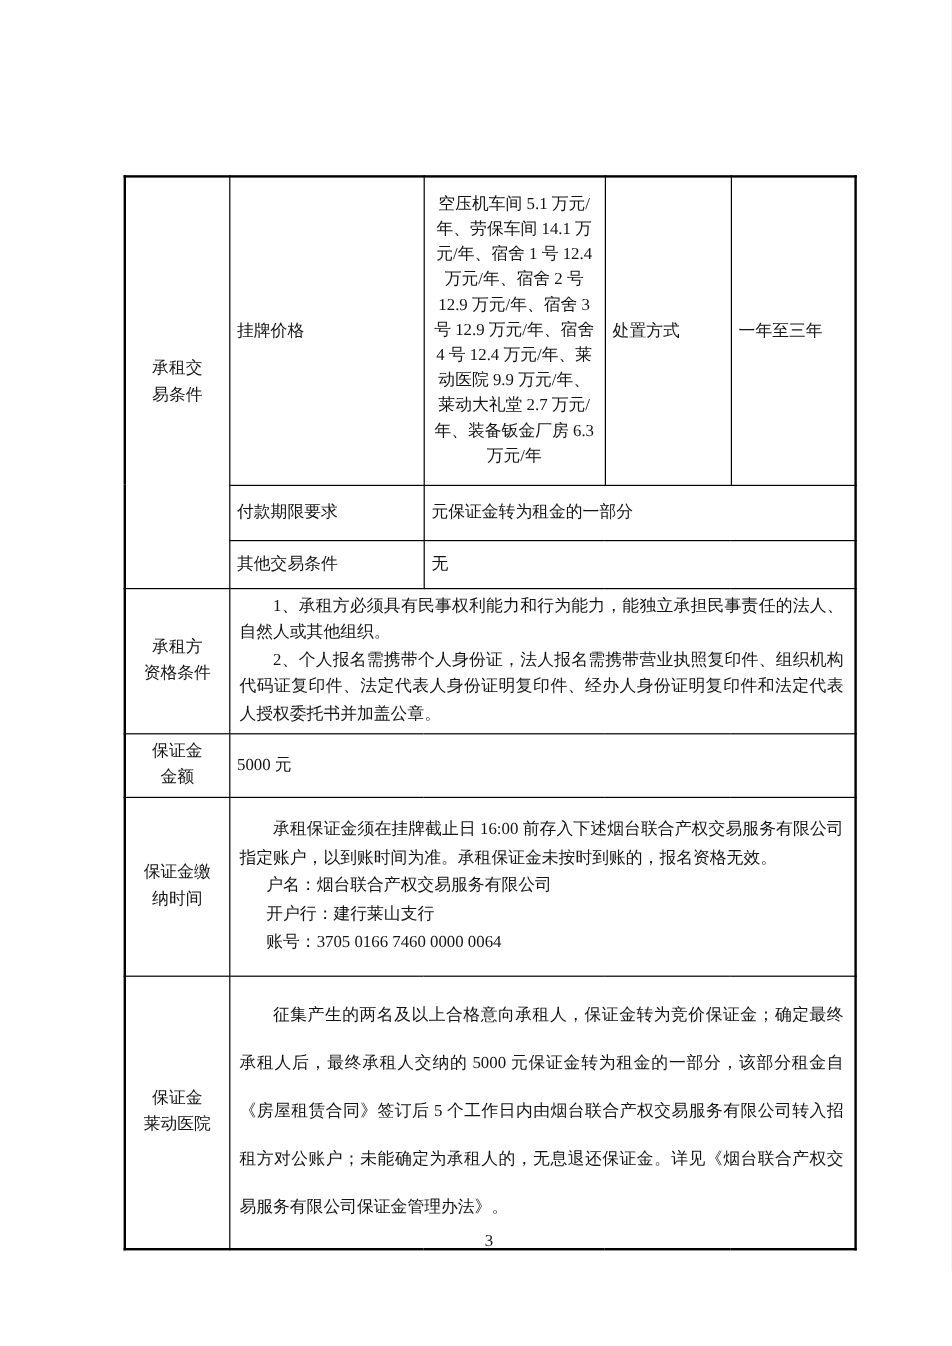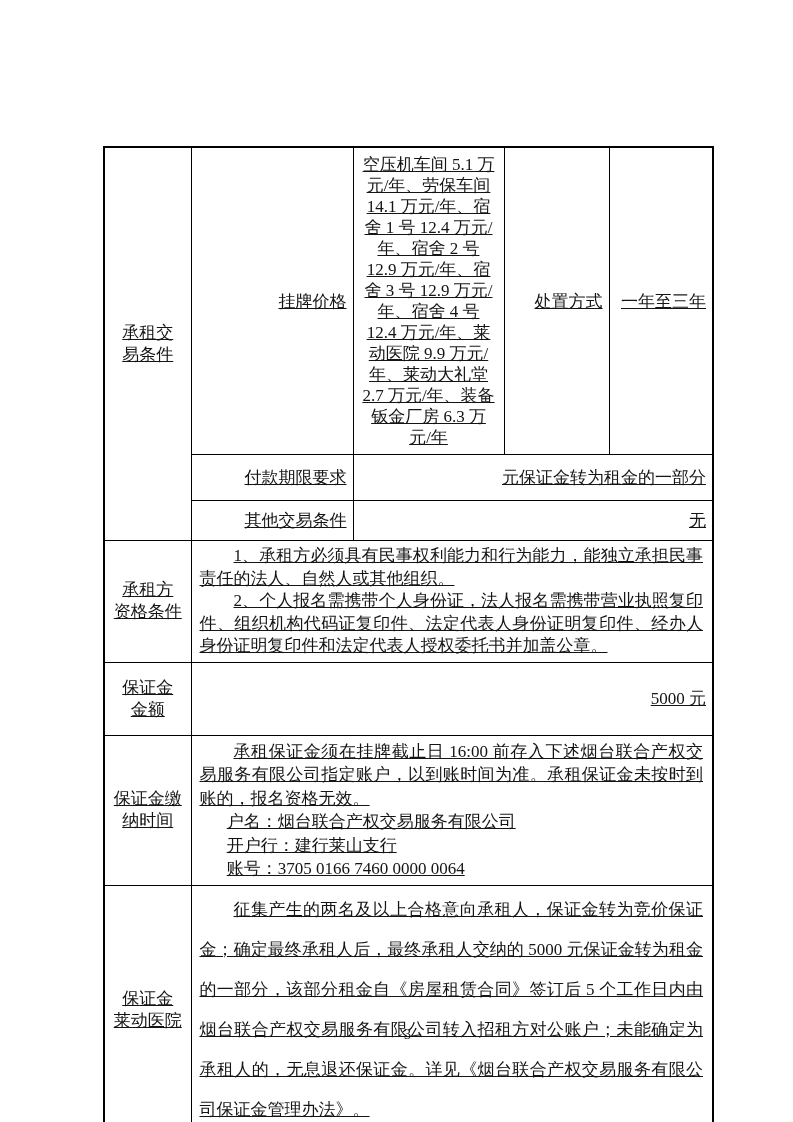--- a/index.html
+++ b/index.html
@@ -29,38 +29,37 @@
     position: absolute;
     left: 103px;
     top: 146px;
     width: 609px;
     border-collapse: collapse;
     table-layout: fixed;
     border: 2px solid #000;
   }
   td {
     border: 1px solid #000;
-    font-size: 17px;
+    font-size: 14px;
     vertical-align: middle;
     padding: 2px 6px;
     color: #141414;
-    text-decoration: underline;
   }
   .row-price      { height: 257px; }
   .row-payment    { height: 46px; border-radius: 15px; }
   .row-other      { height: 40px; }
   .row-qual       { height: 114px; }
   .row-amount     { height: 38px; }
   .row-paytime    { height: 149px; }
   .row-disposal   { height: 227px; }
 
-  td.label-cell { text-align: center; padding: 14px 4px; }
+  td.label-cell { text-align: center; padding: 4px 4px; }
   td.label-cell span { display: block; line-height: 22px; }
 
-  td.center-cell { text-align: right; }
+  td.center-cell { text-align: left; }
 
   td.price-cell {
     text-align: center;
     line-height: 21px;
     padding: 6px 8px;
   }
 
   td.body-cell {
     text-align: justify;
     vertical-align: middle;

